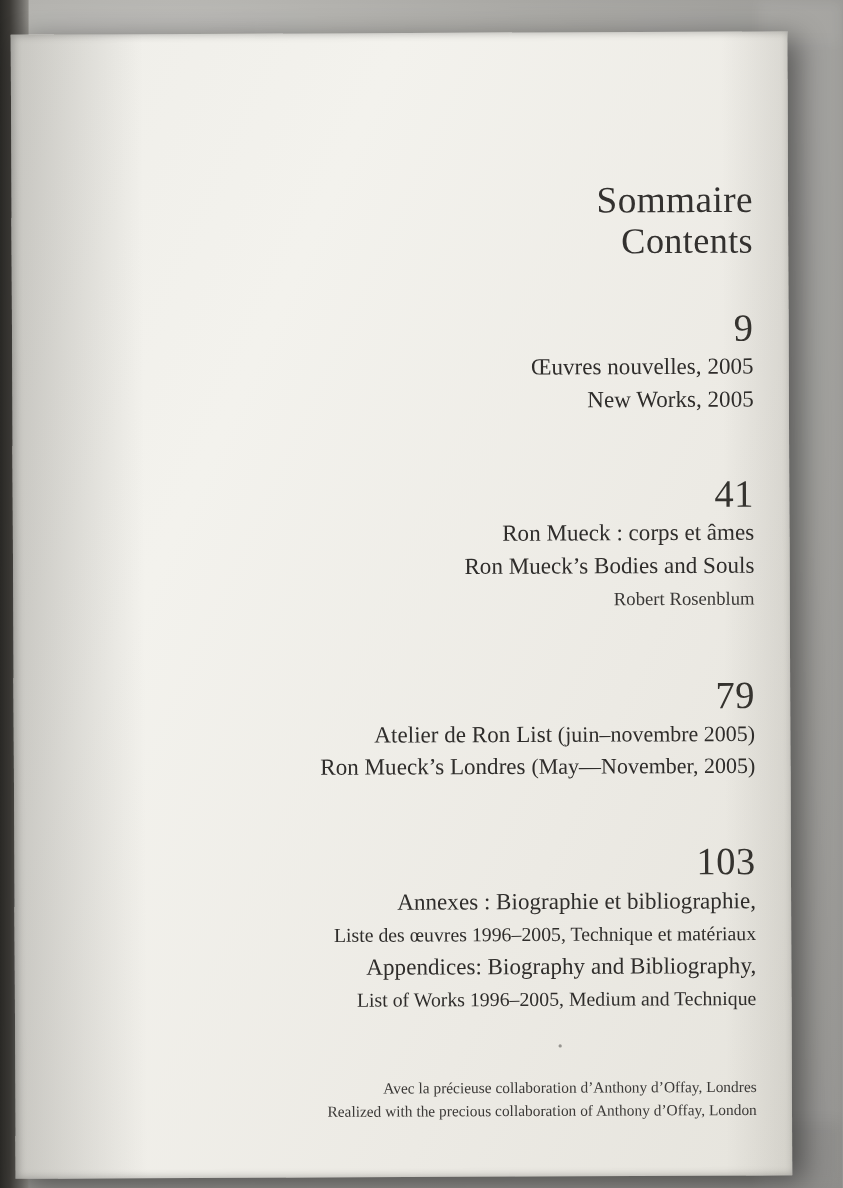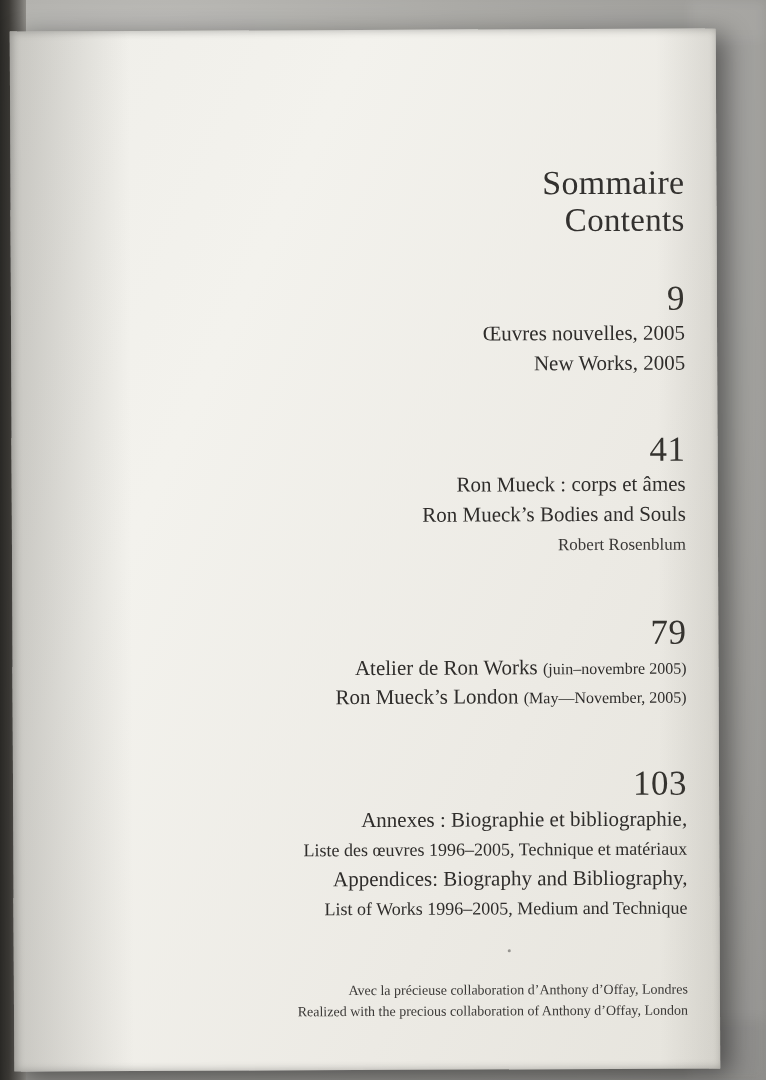--- a/index.html
+++ b/index.html
@@ -100,21 +100,21 @@
     color: #35332f;
     letter-spacing: 0.5px;
   }
   .entry .line {
     font-size: 21px;
     line-height: 1.32;
     color: #2f2d2b;
     margin-top: 2px;
   }
   .entry .line .paren {
-    font-size: 16px;
+    font-size: 20px;
   }
   .entry .line.author {
     font-size: 17px;
     margin-top: 6px;
     color: #3a3836;
   }
 
   #entry-1 { margin-top: 42px; }
   #entry-2 { margin-top: 55px; }
   #entry-3 { margin-top: 58px; }
@@ -180,22 +180,22 @@
 
       <div class="entry" id="entry-2">
         <div class="num">41</div>
         <div class="line">Ron Mueck : corps et âmes</div>
         <div class="line">Ron Mueck’s Bodies and Souls</div>
         <div class="line author">Robert Rosenblum</div>
       </div>
 
       <div class="entry" id="entry-3">
         <div class="num">79</div>
-        <div class="line"><span>Atelier de Ron Works</span> <span class="paren">(juin–novembre 2005)</span></div>
-        <div class="line"><span>Ron Mueck’s London</span> <span class="paren">(May—November, 2005)</span></div>
+        <div class="line"><span>Atelier de Ron List</span> <span class="paren">(juin–novembre 2005)</span></div>
+        <div class="line"><span>Ron Mueck’s Londres</span> <span class="paren">(May—November, 2005)</span></div>
       </div>
 
       <div class="entry" id="entry-4">
         <div class="num">103</div>
         <div class="line big">Annexes : Biographie et bibliographie,</div>
         <div class="line">Liste des œuvres 1996–2005, Technique et matériaux</div>
         <div class="line big">Appendices: Biography and Bibliography,</div>
         <div class="line">List of Works 1996–2005, Medium and Technique</div>
       </div>
 

